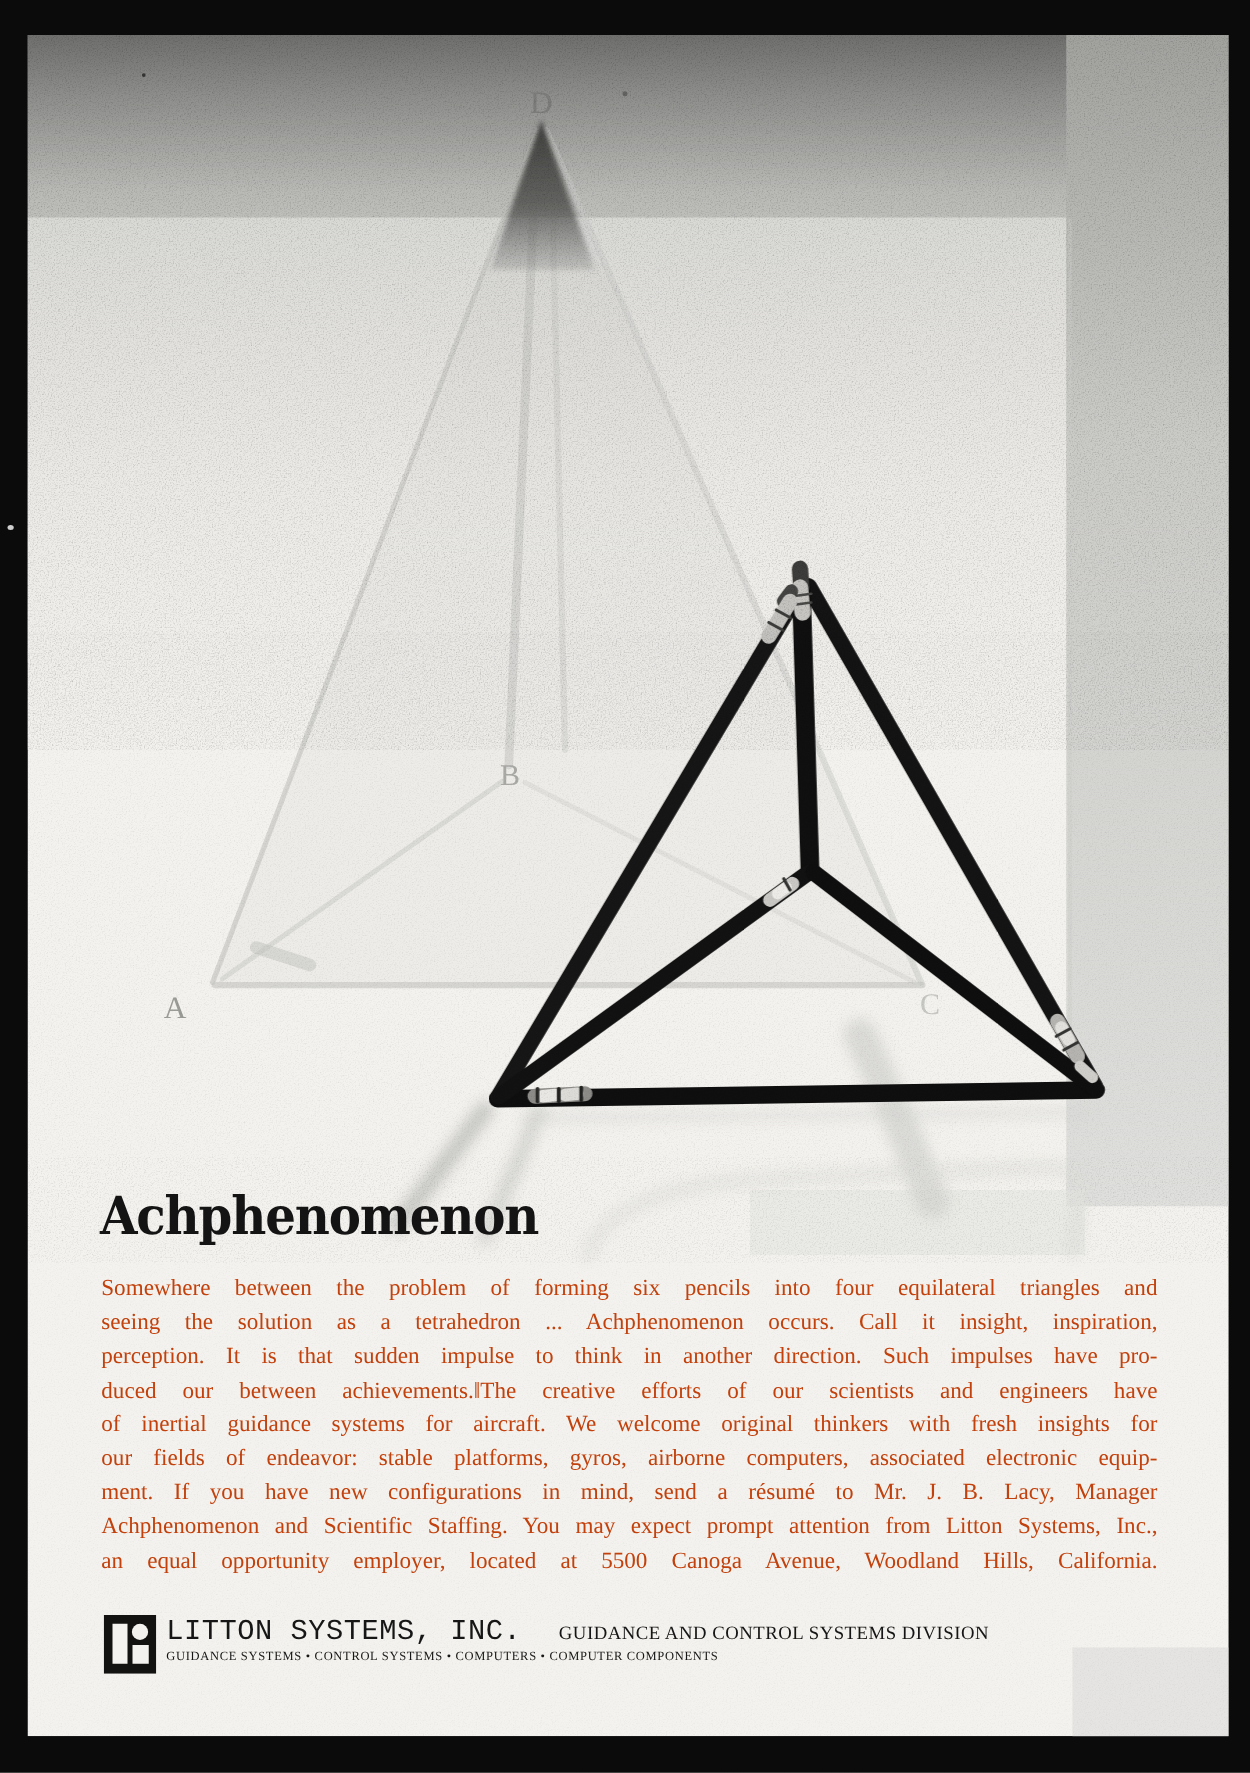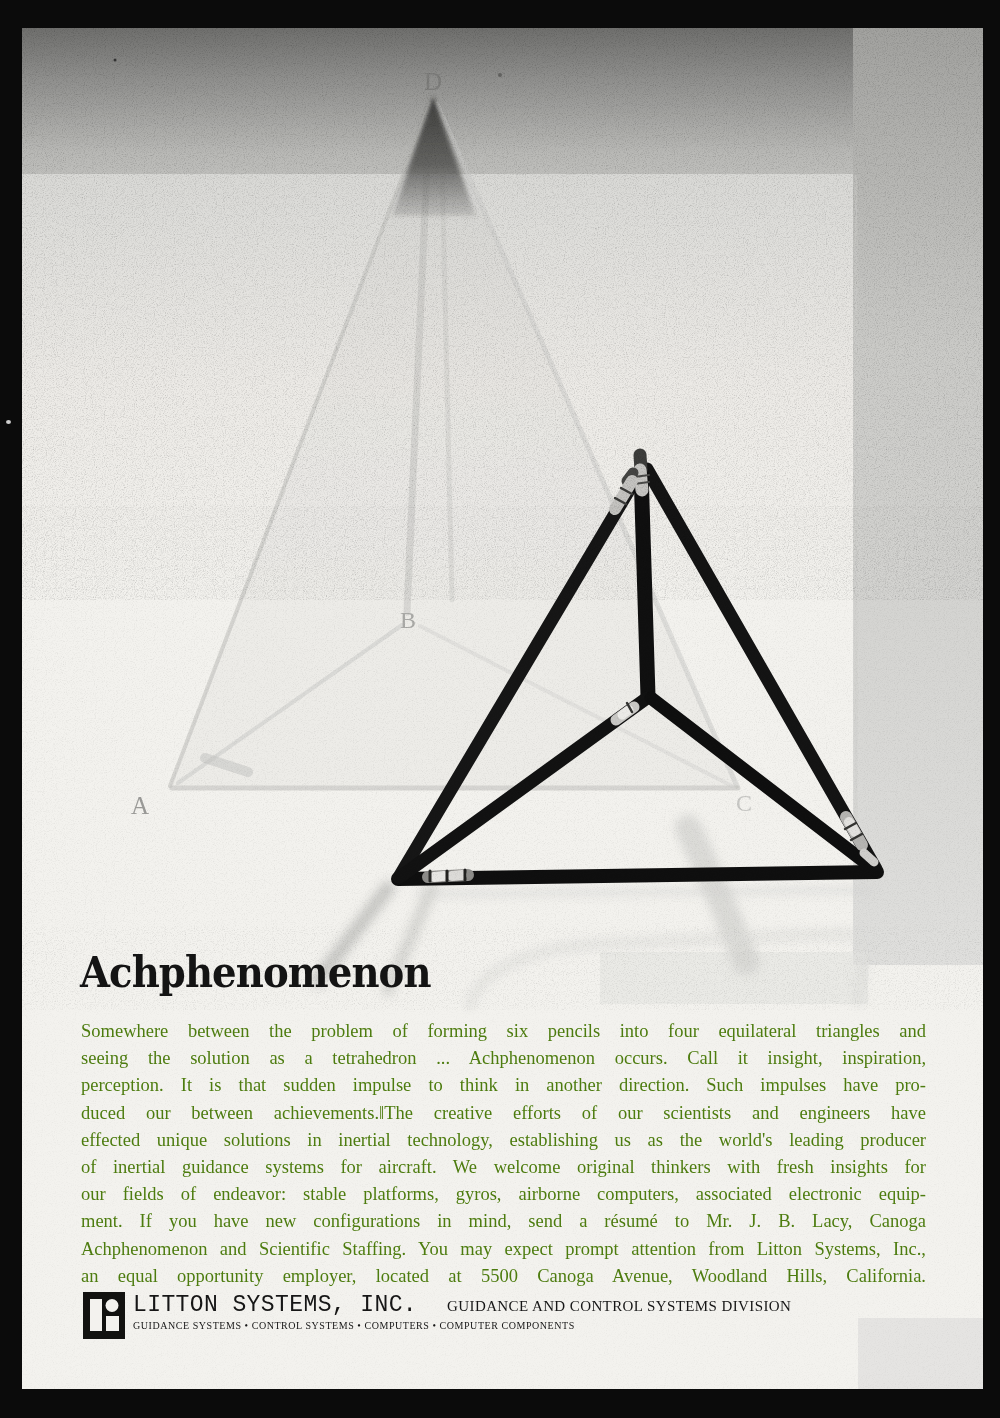--- a/index.html
+++ b/index.html
@@ -16,21 +16,21 @@
     position:absolute; left:0; top:0; width:1000px; height:1418px; z-index:2;
   }
   .headline {
     position:absolute; left:80px; top:948px; z-index:3;
     font-family:"DejaVu Serif",serif; font-weight:700;
     font-size:42px; color:#141414; letter-spacing:-1px;
     transform:scaleX(.92); transform-origin:left top;
   }
   .bodytext {
     position:absolute; left:81px; top:1018px; width:845px; z-index:3;
-    color:#4d7c0f; font-size:18.5px; line-height:27.2px;
+    color:#c2410c; font-size:18.5px; line-height:27.2px;
   }
   .bline { text-align:justify; text-align-last:justify; height:27.2px; overflow:hidden; }
   .footer {
     position:absolute; left:83px; top:1292px; z-index:3;
     display:flex; align-items:flex-start; color:#161616;
   }
   .logo { width:42px; height:47px; display:block; }
   .footer-text { margin-left:8px; }
   .row1 { display:flex; align-items:baseline; white-space:nowrap; }
   .company { font-size:23px; letter-spacing:.4px;font-family:Liberation Mono, monospace; }
@@ -169,24 +169,23 @@
   </g>
 </svg>
 
 <div class="headline">Achphenomenon</div>
 
 <div class="bodytext">
   <div class="bline">Somewhere between the problem of forming six pencils into four equilateral triangles and</div>
   <div class="bline">seeing the solution as a tetrahedron ... Achphenomenon occurs. Call it insight, inspiration,</div>
   <div class="bline">perception. It is that sudden impulse to think in another direction. Such impulses have pro-</div>
   <div class="bline">duced our between achievements.‖The creative efforts of our scientists and engineers have</div>
-  <div class="bline">effected unique solutions in inertial technology, establishing us as the world's leading producer</div>
   <div class="bline">of inertial guidance systems for aircraft. We welcome original thinkers with fresh insights for</div>
   <div class="bline">our fields of endeavor: stable platforms, gyros, airborne computers, associated electronic equip-</div>
-  <div class="bline">ment. If you have new configurations in mind, send a résumé to Mr. J. B. Lacy, Canoga</div>
+  <div class="bline">ment. If you have new configurations in mind, send a résumé to Mr. J. B. Lacy, Manager</div>
   <div class="bline">Achphenomenon and Scientific Staffing. You may expect prompt attention from Litton Systems, Inc.,</div>
   <div class="bline">an equal opportunity employer, located at 5500 Canoga Avenue, Woodland Hills, California.</div>
 </div>
 
 <div class="footer">
   <svg class="logo" viewBox="0 0 42 47" xmlns="http://www.w3.org/2000/svg">
     <rect x="0" y="0" width="42" height="47" fill="#121210"></rect>
     <rect x="7" y="7" width="12" height="32" fill="#f3f2ee"></rect>
     <circle cx="29" cy="13.5" r="6.5" fill="#f3f2ee"></circle>
     <rect x="23" y="24" width="13" height="15" fill="#f3f2ee"></rect>

